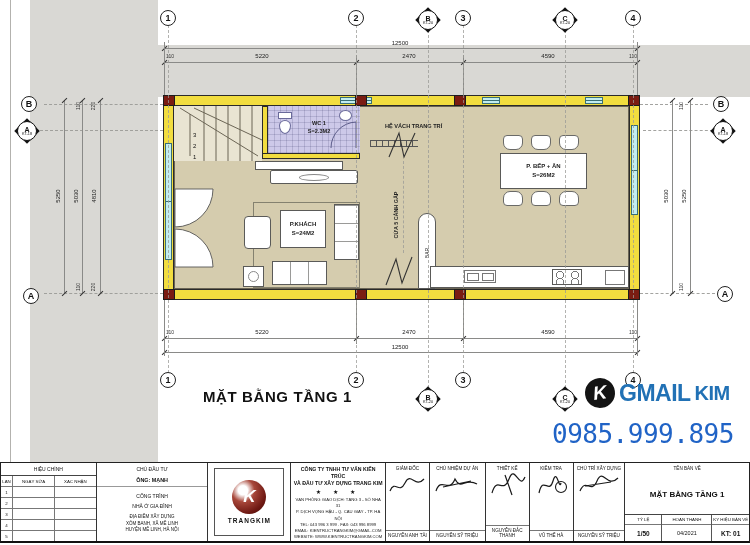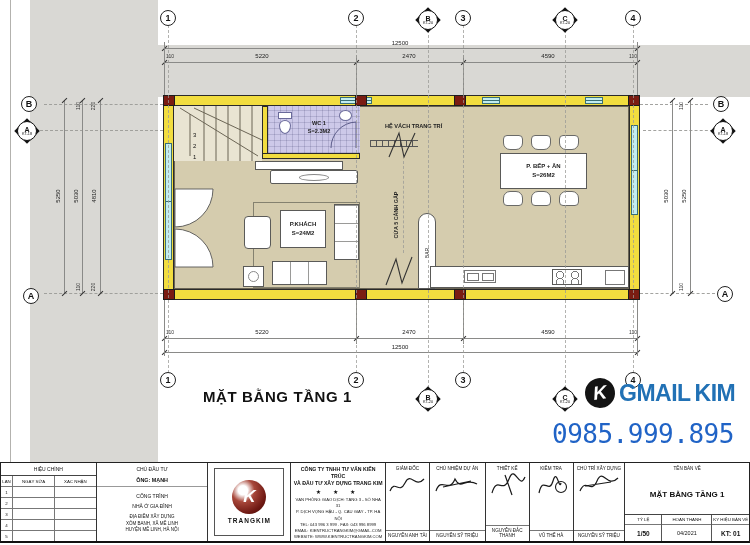--- a/index.html
+++ b/index.html
@@ -50,21 +50,21 @@
   .toilet .bowl{position:absolute;left:1px;top:8px;width:12px;height:14px;background:#fff;border:1px solid #6a6a9a;border-radius:50% 50% 50% 50%/40% 40% 60% 60%;}
   .wc-sink{position:absolute;right:8px;top:4px;width:13px;height:11px;background:#fff;border:1px solid #6a6a9a;border-radius:50%;}
   
   .plan-title{position:absolute;left:203px;top:388px;font-size:15px;font-weight:bold;letter-spacing:.6px;color:#111;}
   
   .web{position:absolute;left:112px;top:414px;font-family:"DejaVu Sans Mono",monospace;font-size:30px;letter-spacing:-1.5px;color:var(--web-blue);}
   .phone{position:absolute;left:552px;top:419px;font-family:"DejaVu Sans Mono",monospace;font-size:26px;letter-spacing:-.5px;color:var(--phone-blue);}
   .brand{position:absolute;left:585px;top:378px;display:flex;align-items:center;gap:4px;}
   .brand-icon{width:30px;height:30px;border-radius:50%;background:#141414;color:#fff;display:flex;align-items:center;justify-content:center;font-weight:bold;font-style:italic;font-size:19px;transform:rotate(-8deg);}
   .brand-t1{font-size:23px;font-weight:600;color:var(--brand-blue);letter-spacing:-.5px;}
-  .brand-t2{font-size:23px;font-weight:800;color:var(--brand-blue);letter-spacing:-.5px;}
+  .brand-t2{font-size:20px;font-weight:800;color:var(--brand-blue);letter-spacing:-.5px;}
   
   .tb{position:absolute;left:0;top:462px;width:750px;height:81px;border:1.5px solid #222;border-bottom:2.5px solid #111;box-sizing:border-box;display:flex;background:#fff;font-size:5px;}
   .tb *{box-sizing:border-box;}
   .tb>div{border-left:1px solid #333;height:100%;}
   .tb>div:first-child{border-left:none;}
   .tbA{width:95px;display:flex;flex-direction:column;}
   .tbA-head{height:13px;display:flex;align-items:center;justify-content:center;border-bottom:1px solid #444;font-size:5px;}
   .tbA-sub,.tbA-row{display:flex;border-bottom:1px solid #777;flex:1;}
   .tbA-sub>div,.tbA-row>div{display:flex;align-items:center;justify-content:center;border-right:1px solid #777;font-size:4.4px;}
   .tbA .c1{width:12px;}.tbA .c2{width:42px;}.tbA .c3{flex:1;border-right:none!important;}

